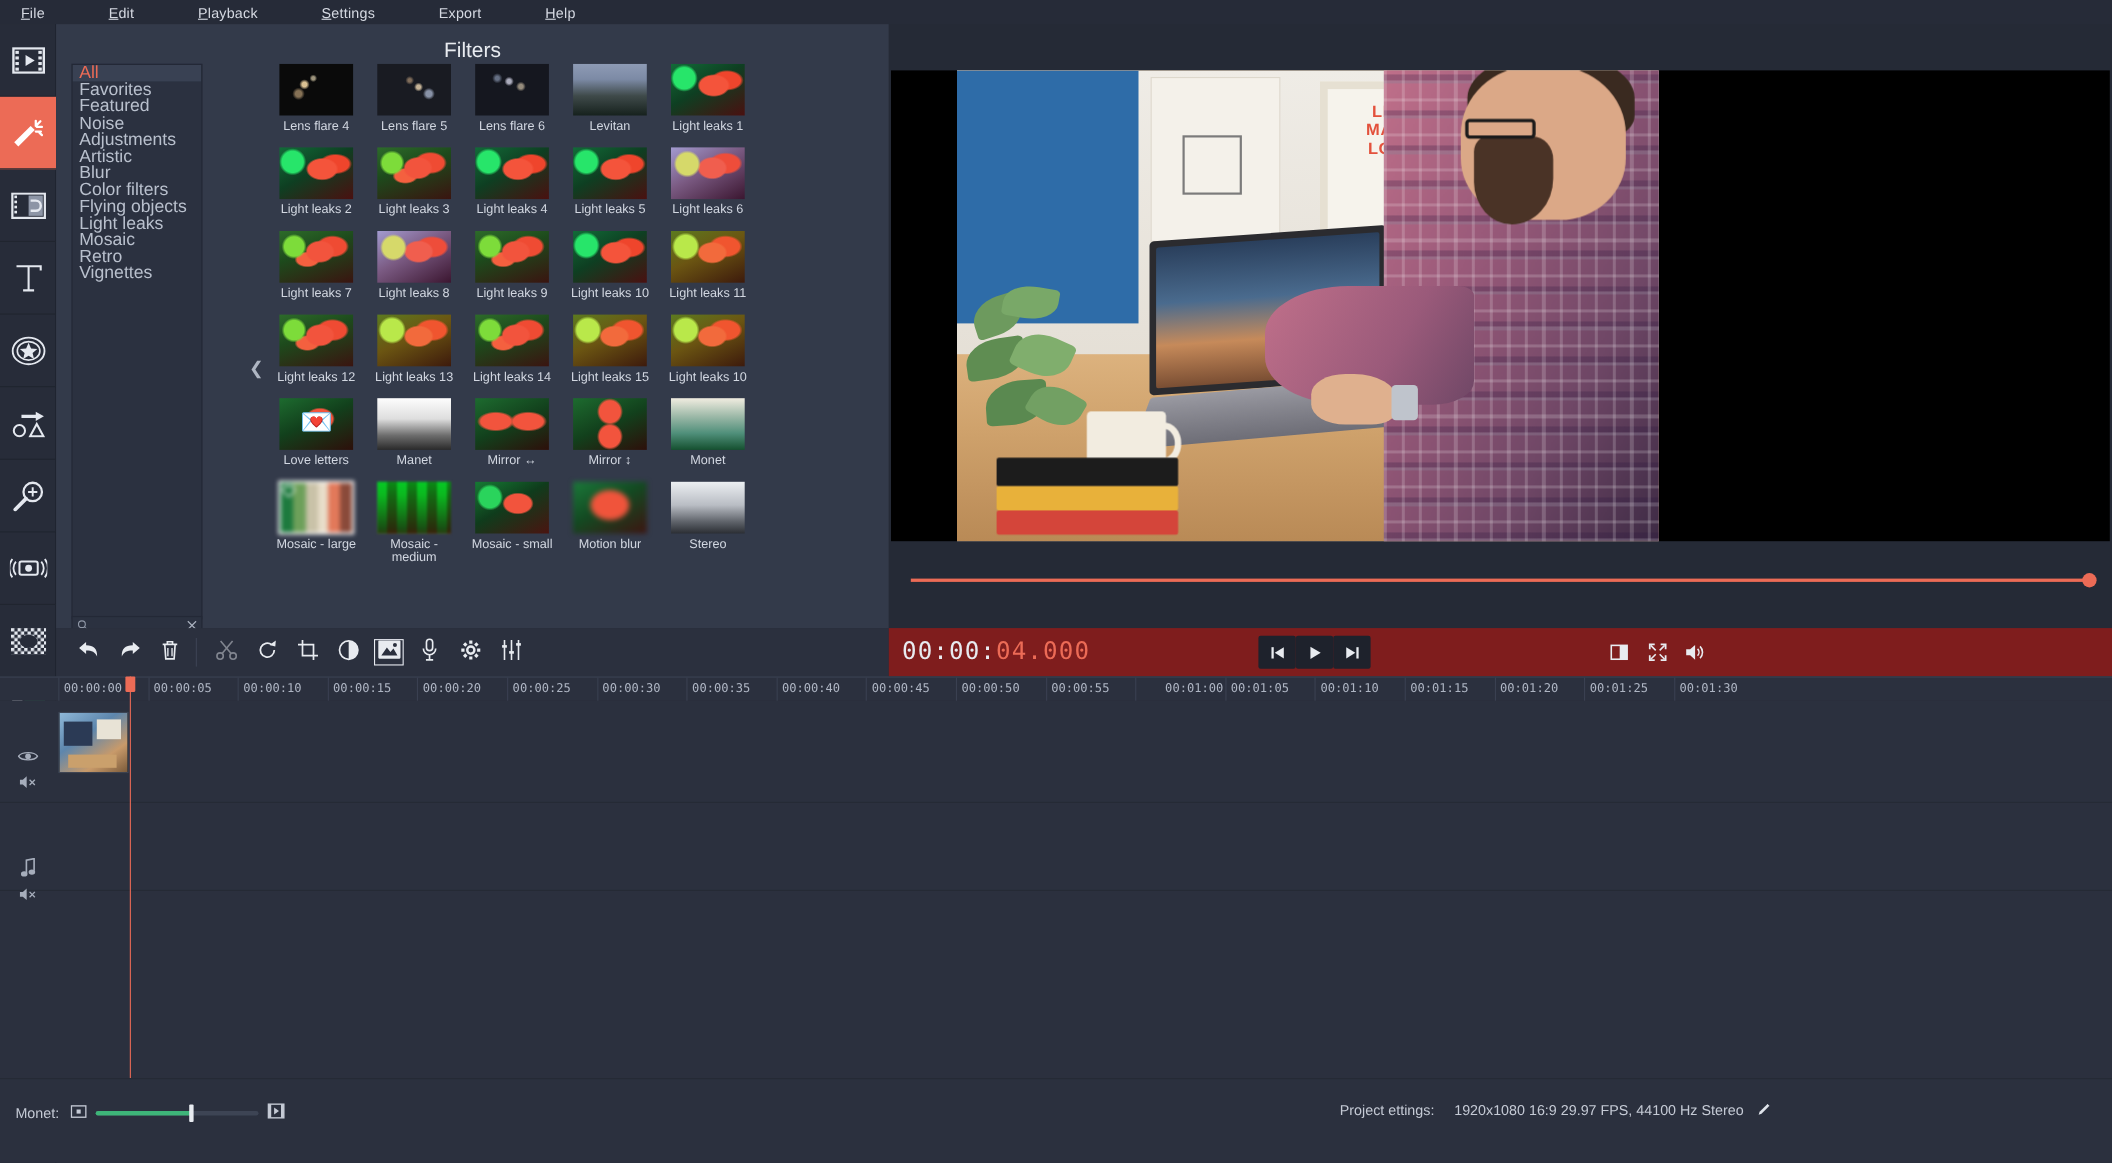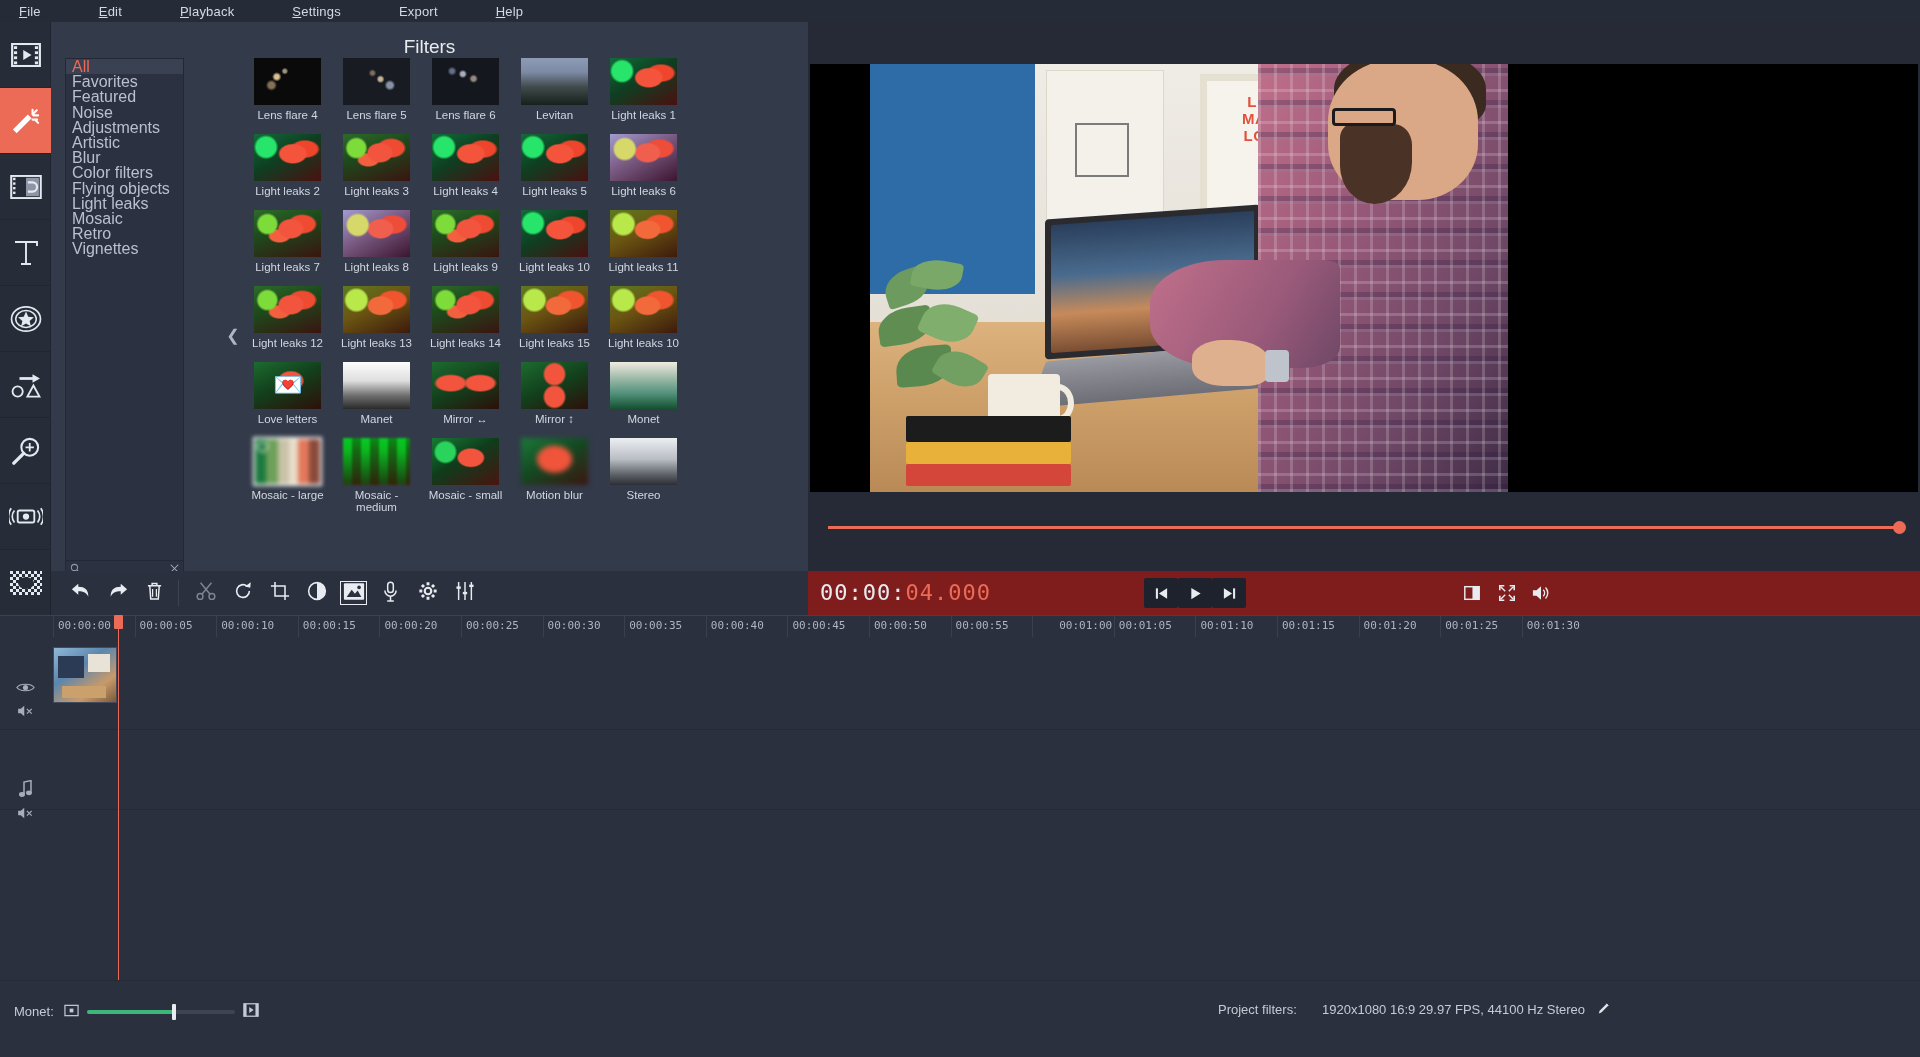--- a/index.html
+++ b/index.html
@@ -967,21 +967,21 @@
           <rect x="1" y="2" width="16" height="14" fill="none" stroke="#c5cad5" stroke-width="1.4"></rect>
           <rect x="1" y="2" width="3" height="14" fill="#c5cad5"></rect>
           <rect x="14" y="2" width="3" height="14" fill="#c5cad5"></rect>
           <polygon points="7,5.5 7,12.5 12,9" fill="#c5cad5"></polygon>
         </svg>
       </span>
     </div>
 
     <div id="proj-info">
       <div>
-        <span class="lbl">Project filters:</span><span>1920x1080 16:9 29.97 FPS, 44100 Hz Stereo</span>
+        <span class="lbl">Project ettings:</span><span>1920x1080 16:9 29.97 FPS, 44100 Hz Stereo</span>
         <span id="pencil-icon">
           <svg width="14" height="14" viewBox="0 0 16 16">
             <path d="M2 13l1-3 8-8 2 2-8 8z" fill="#dfe3ea"></path>
             <path d="M11 2l2 2" stroke="#dfe3ea" stroke-width="1"></path>
           </svg>
         </span>
       </div>
     </div>
 
   </div>

